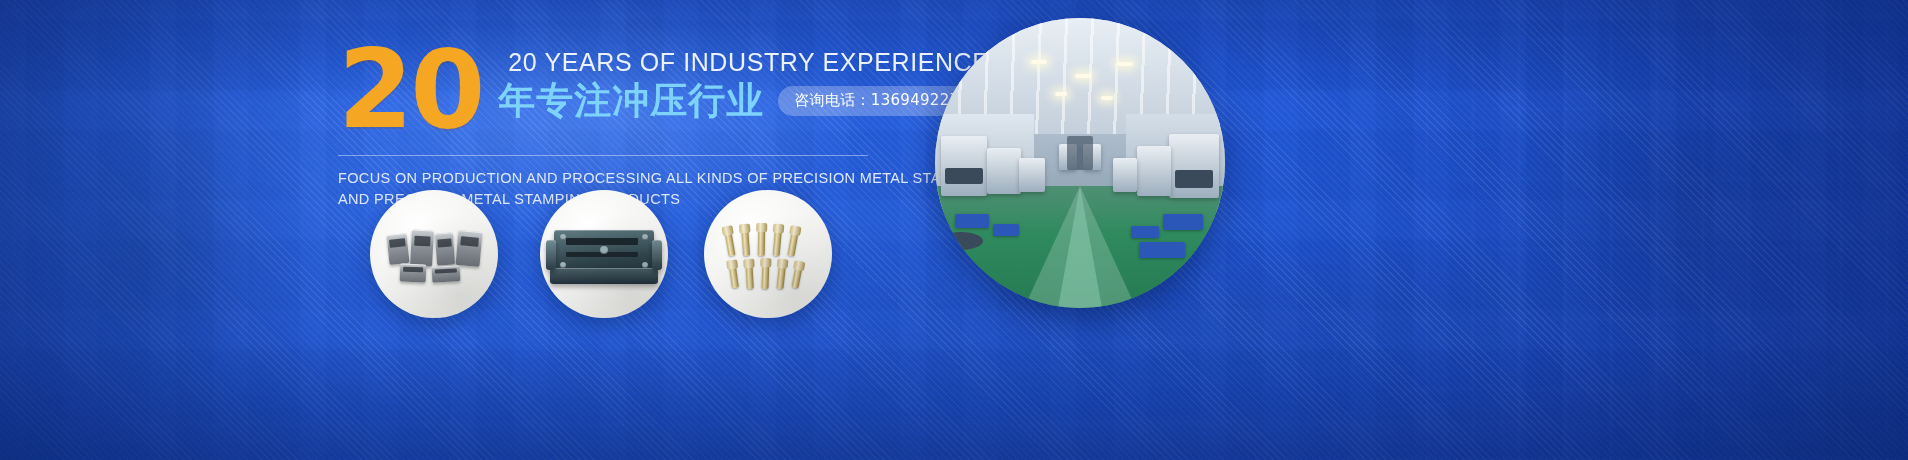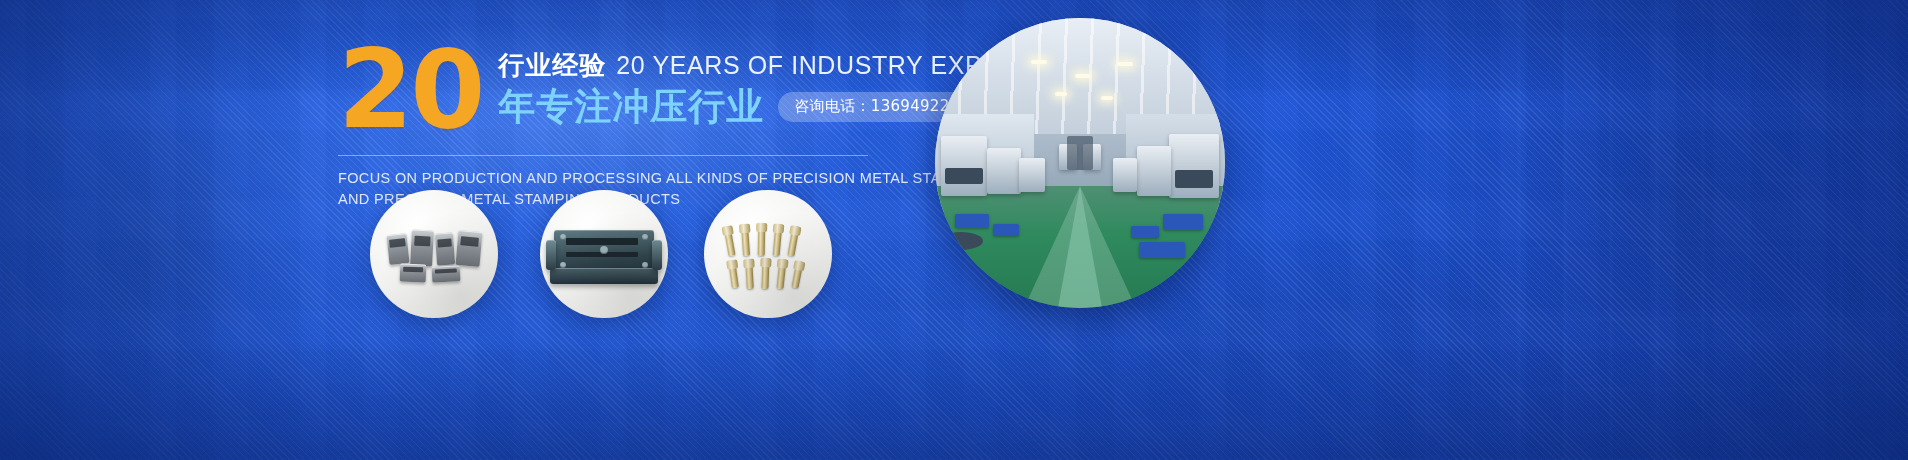--- a/index.html
+++ b/index.html
@@ -223,21 +223,20 @@
 
   <div class="copy">
 
     <div class="headrow">
 
       <div class="big20">20</div>
 
       <div class="headtext">
 
         <div class="line1">
-          <span class="cn-small">行业经验</span>
           <span class="en-head">20 YEARS OF INDUSTRY EXPERIENCE</span>
         </div>
 
         <div class="line2">
           <span class="cn-big">年专注冲压行业</span>
           <span class="phone-pill">咨询电话：13694922701</span>
         </div>
 
       </div>
     </div>

